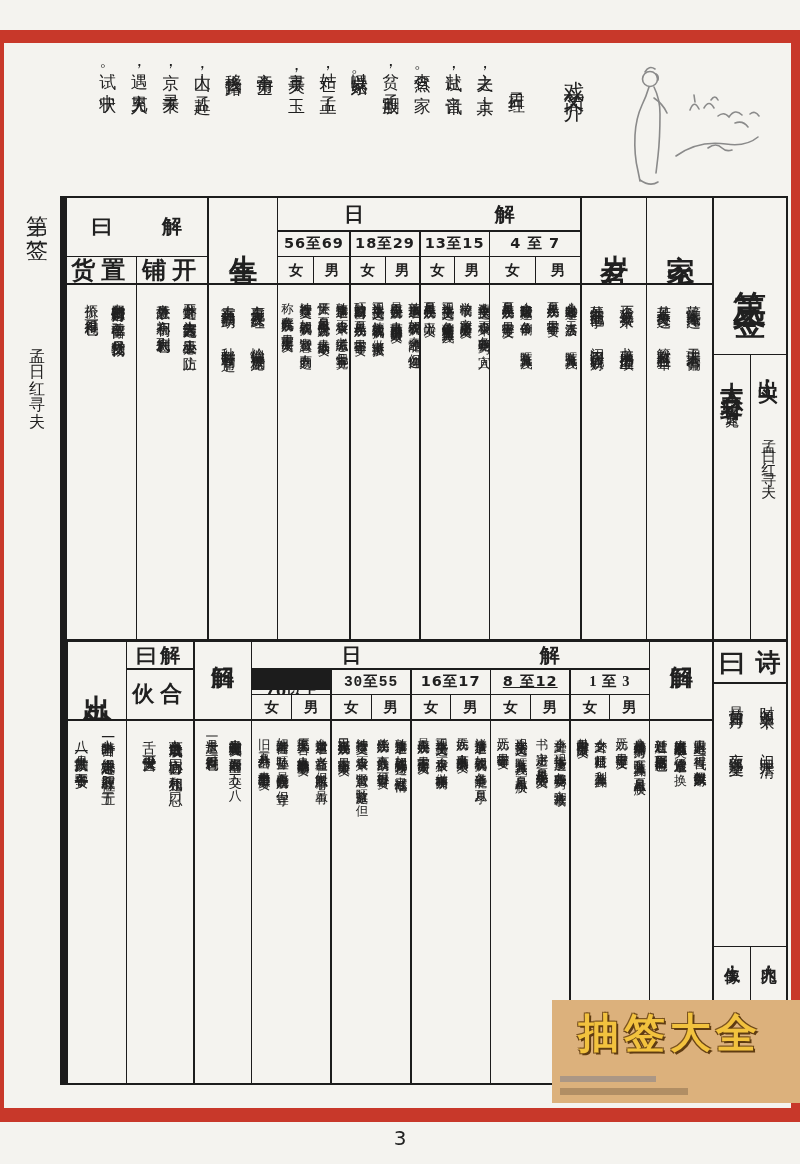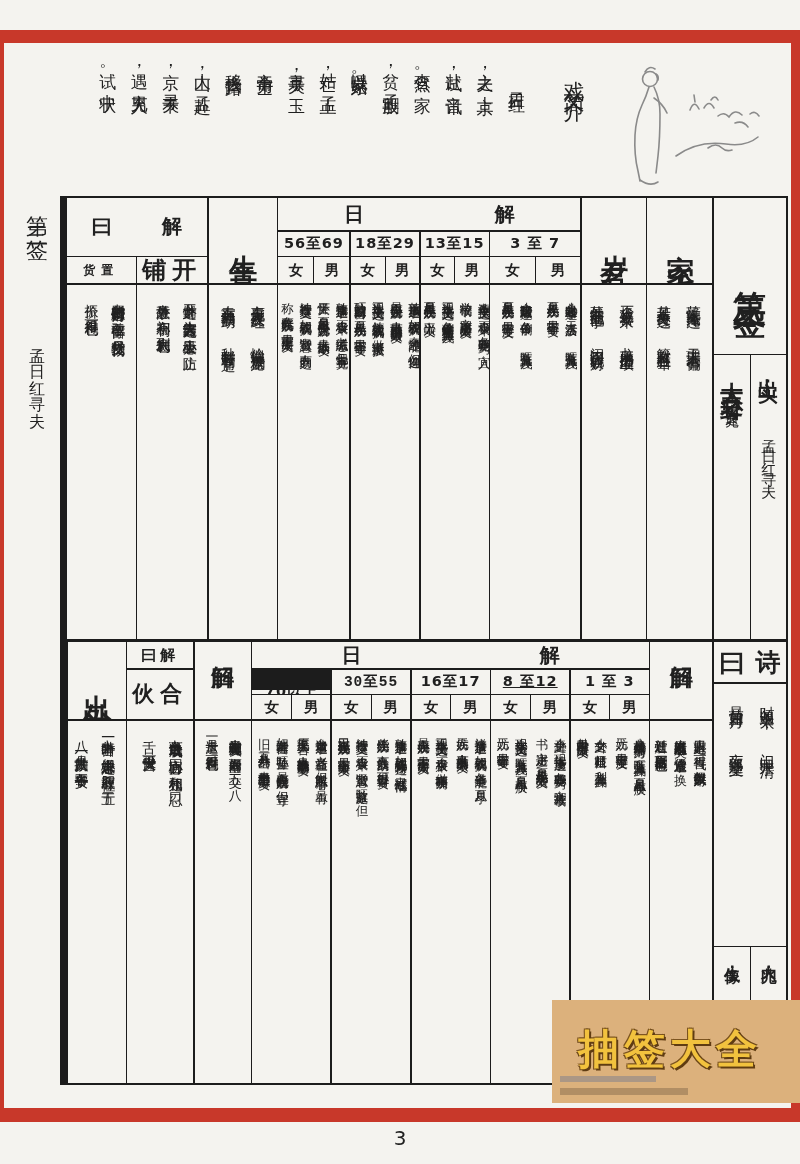--- a/index.html
+++ b/index.html
@@ -35,21 +35,21 @@
   .sexrow{display:flex;}
   .sexrow span{flex:1;display:flex;align-items:center;justify-content:center;font-weight:bold;font-size:14.5px;}
   .sexrow span+span{border-left:1.6px solid var(--line);}
   .agecell{display:flex;}
   .agecell>div{flex:1;padding-top:7px;}
   .vtext{font-size:12.5px;line-height:1.45;letter-spacing:0.8px;}
   .vwide{font-size:14px;line-height:1.9;letter-spacing:0.5px;padding:8px 4px 0 0;}
   .vtri{font-size:13px;line-height:1.5;letter-spacing:0.5px;padding:8px 3px 0 0;}
   .vpair{font-size:14.5px;line-height:2.05;letter-spacing:1.5px;padding:9px 5px 0 0;}
   .hpair{display:flex;align-items:center;justify-content:center;font-weight:bold;font-size:22px;letter-spacing:6px;}
-  .hsmall{display:flex;align-items:center;justify-content:center;font-weight:bold;font-size:15px;letter-spacing:4px;text-align:right;}
+  .hsmall{display:flex;align-items:center;justify-content:center;font-weight:bold;font-size:20px;letter-spacing:4px;text-align:right;}
   
   .signcell{display:flex;flex-direction:column;}
   .sign-head{height:156px;border-bottom:1.8px solid var(--line);display:flex;align-items:center;justify-content:center;}
   .sign-head .v{font-weight:bold;font-size:33px;letter-spacing:8px;line-height:1;}
   .sign-body{flex:1;display:flex;}
   .gua-col{width:50%;border-right:1.8px solid var(--line);display:flex;flex-direction:column;align-items:center;padding-top:8px;}
   .gua-big{font-weight:bold;font-size:23px;letter-spacing:5px;line-height:1;}
   .gua-note{font-size:13.5px;letter-spacing:2px;margin-top:10px;line-height:1;}
   .chushi-col{width:50%;display:flex;flex-direction:column;align-items:center;padding-top:8px;}
   .chushi-label{font-weight:bold;font-size:20px;letter-spacing:3px;line-height:1;}
@@ -60,21 +60,21 @@
             font-weight:bold;font-size:25px;}
   .shi-poem{height:252px;padding:10px 4px 0 0;font-size:15px;line-height:2.05;letter-spacing:2.5px;}
   .shi-nz{flex:1;border-top:1.8px solid var(--line);display:flex;}
   .shi-nz>div{flex:1;display:flex;justify-content:center;padding-top:6px;}
   .shi-nz>div+div{border-left:1.8px solid var(--line);}
   .shi-nz .v{font-weight:bold;font-size:16px;letter-spacing:2px;}
   .vhead2{display:flex;align-items:flex-start;justify-content:center;padding-top:6px;}
   .vhead2 .v{font-weight:bold;font-size:23px;letter-spacing:4px;line-height:1;}
   
   .wm{position:absolute;left:552px;top:1000px;width:248px;height:103px;background:var(--wm-bg);z-index:6;}
-  .wm-text{position:absolute;left:26px;top:22px;font-weight:bold;font-size:41px;letter-spacing:5px;color:var(--wm-gold);
+  .wm-text{position:absolute;left:26px;top:6px;font-weight:bold;font-size:41px;letter-spacing:5px;color:var(--wm-gold);
            text-shadow:2px 2px 0 #5f3c12,-1px -1px 0 #7c5420,1px -1px 0 #6b4617,-1px 1px 0 #6b4617;text-align:right;}
   .wm-l1{position:absolute;left:8px;top:76px;width:96px;height:6px;background:rgba(110,120,145,.45);}
   .wm-l2{position:absolute;left:8px;top:88px;width:128px;height:7px;background:rgba(125,100,70,.45);}
   .pageno{position:absolute;left:0;right:0;top:1126px;text-align:center;font-size:20px;z-index:2;}
 </style>
 </head>
 <body>
 
 <div class="page">
   <div class="frame"></div>
@@ -142,21 +142,21 @@
       <span class="v">岁君</span>
       </div>
     <div class="v vpair" style="grid-column:3;grid-row:4;">否极从今喜泰来　　龙泉磨拂旧尘埃
 暮然守旧无他事　　闭门深居也获财</div>
 
     <div class="rspan" style="grid-column:4/8;grid-row:1;">
       <span>日</span>
       <span>解</span>
     </div>
 
-    <div class="range" style="grid-column:4;grid-row:2;">3 至 7</div>
+    <div class="range" style="grid-column:4;grid-row:2;">4 至 7</div>
     <div class="range" style="grid-column:5;grid-row:2;text-align:right;">13至15</div>
     <div class="range" style="grid-column:6;grid-row:2;">18至29</div>
     <div class="range" style="grid-column:7;grid-row:2;">56至69</div>
 
     <div class="sexrow" style="grid-column:4;grid-row:3;">
       <span>女</span>
         <span>男</span>
       </div>
     <div class="sexrow" style="grid-column:5;grid-row:3;">
       <span>女</span>
@@ -200,21 +200,21 @@
       <span class="v">生意</span>
       </div>
     <div class="v vpair" style="grid-column:8;grid-row:4;">有虚无实表皮红　　恰似锦被盖鸡笼
 幸有福力相扶助　　秋冬时节利亨通</div>
 
     <div class="rspan" style="grid-column:9/11;grid-row:1/3;">
       <span>曰</span>
       <span>解</span>
     </div>
     <div class="hpair" style="grid-column:9;grid-row:3;font-size:24px;">铺开</div>
-    <div class="hpair" style="grid-column:10;grid-row:3;font-size:12px;">货置</div>
+    <div class="hpair" style="grid-column:10;grid-row:3;font-size:24px;">货置</div>
     <div class="v vwide" style="grid-column:9;grid-row:4;">卜开铺之卦　为灾去终吉之兆　应小心大量　防止
 意外事故　初有小利　到底大利也</div>
     <div class="v vwide" style="grid-column:10;grid-row:4;">卜置货初时恐行情财　在敢于停留　候交秋月货物
 振价　可得厚利也</div>
   </div>
 
   <div class="tbl t-bot">
 
     <div class="shicell" style="grid-column:1;grid-row:1/5;">
       <div class="shi-head">
@@ -237,21 +237,21 @@
       <span class="v">解曰</span>
       </div>
     <div class="v vtri" style="grid-column:2;grid-row:4;">吉宅人口之卦　可得喜气　但数年以来财
 门庭水道以及灶君不美　宜修通水道　换
 过新灶君　则居住财丁昌盛也</div>
 
     <div class="rspan" style="grid-column:3/8;grid-row:1;">
       <span>日</span>
       <span>解</span>
     </div>
-    <div class="range" style="grid-column:3;grid-row:2;">1 至 3</div>
+    <div class="range" style="grid-column:3;grid-row:2;font-family:Liberation Serif, serif;">1 至 3</div>
     <div class="range" style="grid-column:4;grid-row:2;text-decoration:underline;">8 至12</div>
     <div class="range" style="grid-column:5;grid-row:2;">16至17</div>
     <div class="range" style="grid-column:6;grid-row:2;font-family:Liberation Mono, monospace;">30至55</div>
     <div class="range" style="grid-column:7;grid-row:2;margin-top:20px;">70以上</div>
     <div class="sexrow" style="grid-column:3;grid-row:3;">
       <span>女</span>
         <span>男</span>
       </div>
     <div class="sexrow" style="grid-column:4;grid-row:3;">
       <span>女</span>

